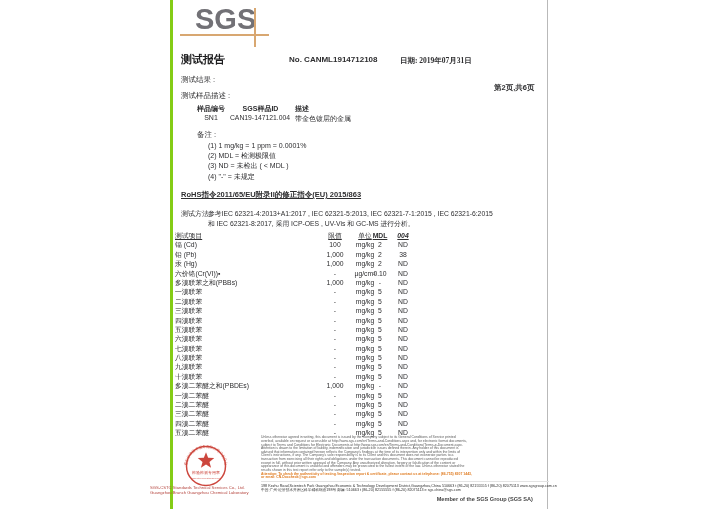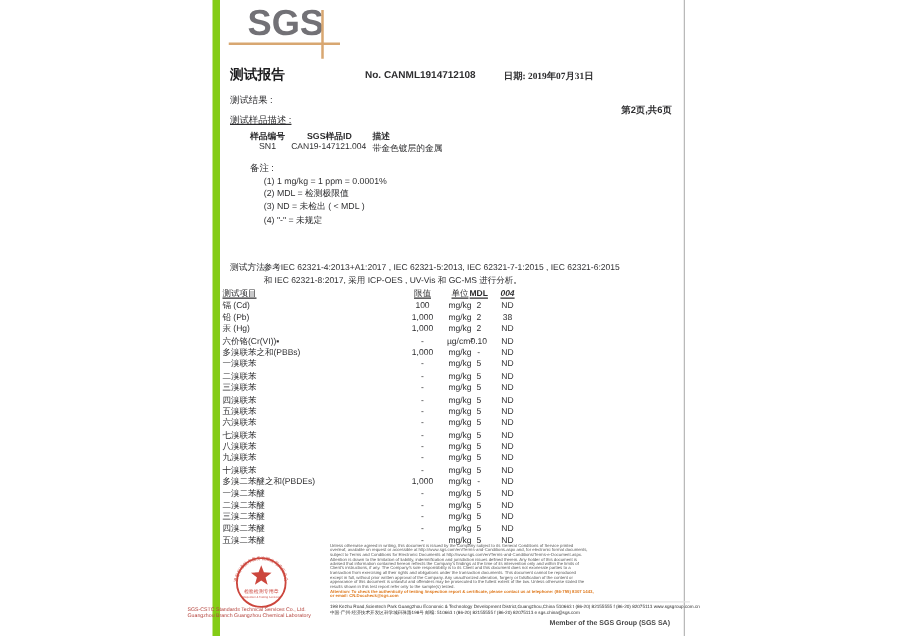--- a/index.html
+++ b/index.html
@@ -5,34 +5,34 @@
   * { box-sizing: border-box; }
   html,body { margin:0; padding:0; }
   body {
     width:720px; height:509px; position:relative; background:#ffffff;
     font-family:"Liberation Sans","DejaVu Sans",sans-serif;
     color:#2e2e30; overflow:hidden;
   }
   .abs { position:absolute; }
   .page {
     position:absolute; left:170px; top:0; width:378px; height:509px;
-    border-left:6px solid #84cc16; border-right:1px solid #b9b9b9;
+    border-left:3px solid #84cc16; border-right:1px solid #b9b9b9;
     background:#fff;
   }
   
   .logo-text { left:22px; top:3px; font-size:29px; font-weight:bold; color:#727176; letter-spacing:0px; }
   .cross-h { left:7px; top:34px; width:89px; height:2px; background:#d8a771; }
   .cross-v { left:81px; top:8px; width:2px; height:39px; background:#d8a771; }
   
   .doc-title { left:8px; top:52px; font-size:11px; font-weight:bold; color:#1c1c1e; }
   .report-no { left:116px; top:55px; font-size:8px; font-weight:bold; }
   .date-line { left:227px; top:55.5px; font-size:7.5px; font-weight:bold;font-family:Liberation Serif, serif; }
   .page-info { left:321px; top:55.5px; font-size:7.5px; font-weight:bold;margin-top:27px; }
   .results-label { left:8px; top:75px; font-size:7.5px; }
-  .sample-desc-label { left:8px; top:91px; font-size:7.5px; text-decoration:underline; }
+  .sample-desc-label { left:8px; top:91px; font-size:7.5px; }
   
   .s-h1 { left:14px; top:104px; width:48px; text-align:center; font-size:7px; font-weight:bold; }
   .s-h2 { left:60px; top:104px; width:55px; text-align:center; font-size:7px; font-weight:bold; }
   .s-h3 { left:122px; top:104px; font-size:7px; font-weight:bold; }
   .s-r1 { left:14px; top:114px; width:48px; text-align:center; font-size:7px; }
   .s-r2 { left:56px; top:114px; width:62px; text-align:center; font-size:6.8px; }
   .s-r3 { left:122px; top:114px; font-size:7px; }
   
   .notes-label { left:24px; top:130px; font-size:7.5px; }
   .notes-list { left:35px; top:141px; }
@@ -96,20 +96,21 @@
   <div class="abs s-r3">带金色镀层的金属</div>
 
   <div class="abs notes-label">备注 :</div>
   <div class="abs notes-list">
       <div class="note-line">(1) 1 mg/kg = 1 ppm = 0.0001%</div>
       <div class="note-line">(2) MDL = 检测极限值</div>
       <div class="note-line">(3) ND = 未检出 ( &lt; MDL )</div>
       <div class="note-line">(4) "-" = 未规定</div>
     </div>
 
+  <div class="abs rohs-title">RoHS指令2011/65/EU附录II的修正指令(EU) 2015/863</div>
   <div class="abs method-label">测试方法 :</div>
   <div class="abs method-1">参考IEC 62321-4:2013+A1:2017 , IEC 62321-5:2013, IEC 62321-7-1:2015 , IEC 62321-6:2015</div>
   <div class="abs method-2">和 IEC 62321-8:2017, 采用 ICP-OES , UV-Vis 和 GC-MS 进行分析。</div>
 
   <div class="abs rohs-table">
     <div class="trow thead">
       <span class="tcell c-item th">测试项目</span>
       <span class="tcell c-limit th">限值</span>
       <span class="tcell c-unit th">单位</span>
       <span class="tcell c-mdl th th-mdl">MDL</span>

